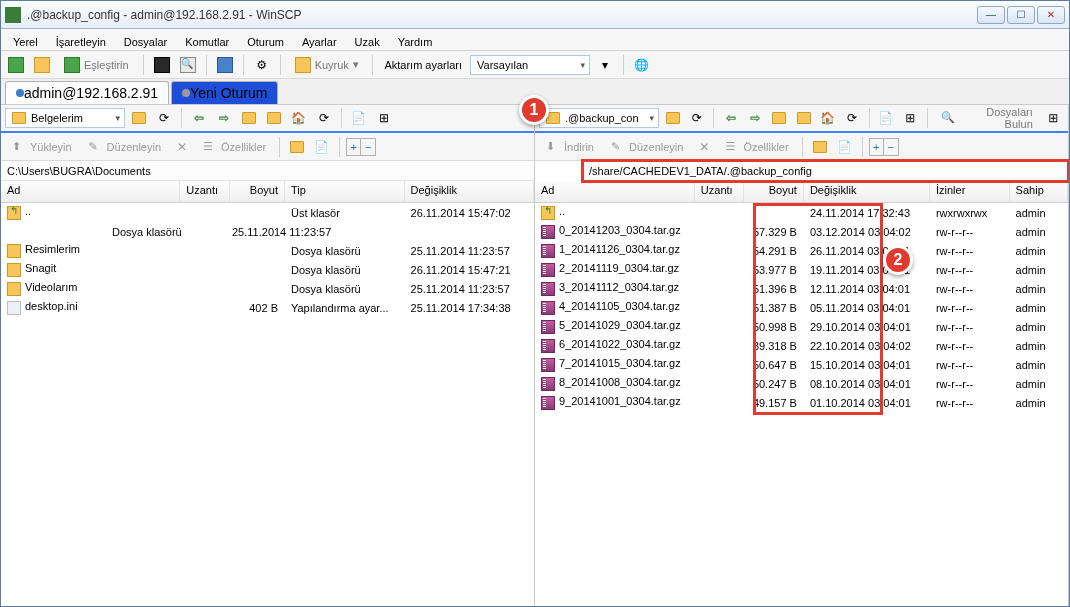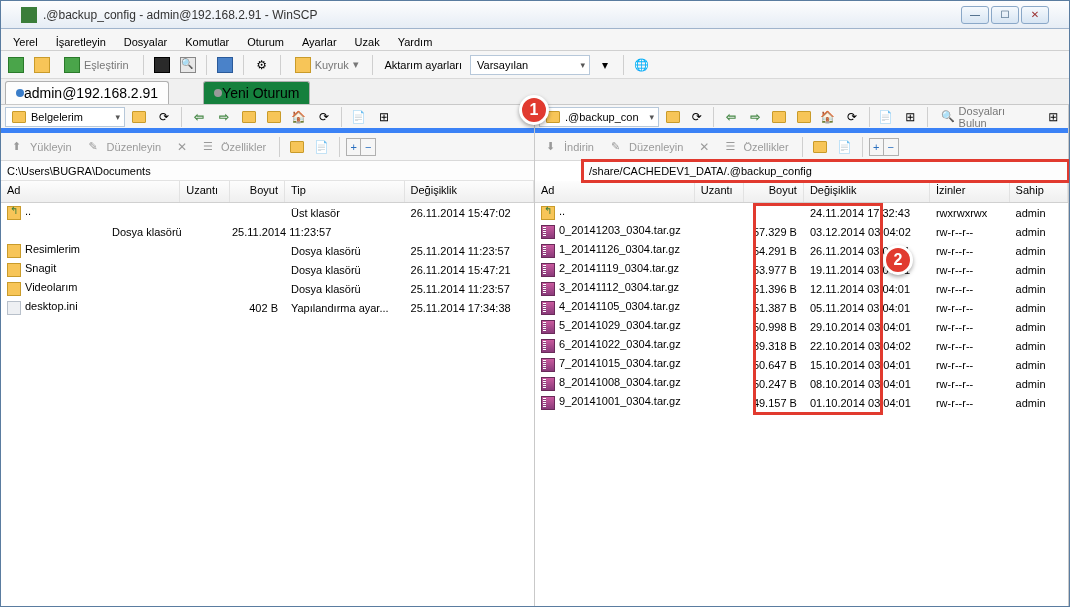--- a/index.html
+++ b/index.html
@@ -1,19 +1,19 @@
 <!DOCTYPE html>
 <html><head>
 <meta charset="utf-8">
 <style>
   * { box-sizing: border-box; margin: 0; padding: 0; }
   body { font-family: "Segoe UI", Tahoma, sans-serif; font-size: 11px; background: #fff; width: 1070px; height: 607px; overflow: hidden; border: 1px solid #5a7ca0; }
   
   
-  .titlebar { height: 28px; background: linear-gradient(#fdfdfe, #e6edf5); border-bottom: 1px solid #a0b4cc; display: flex; align-items: center; padding: 0 20px; }
+  .titlebar { height: 28px; background: linear-gradient(#fdfdfe, #e6edf5); border-bottom: 1px solid #a0b4cc; display: flex; align-items: center; padding: 0 4px; }
   .titlebar-icon { width: 16px; height: 16px; background: #3a7d3a; margin-right: 6px; display:inline-block; }
   .titlebar-text { flex: 1; font-size: 12px; color: #333; }
   .win-controls { display: flex; gap: 2px; }
   .win-btn { width: 28px; height: 18px; border: 1px solid #8aa8c8; background: linear-gradient(#f5f9fd,#d7e5f3); display:flex; align-items:center; justify-content:center; font-size:10px; color:#2a4d6e; border-radius:3px;}
   .win-btn.close { color:#9a2f2f; }
 
   
   .menubar { height: 22px; background: #f6f6f6; border-bottom: 1px solid #d0d0d0; display: flex; align-items: flex-end; padding: 0 4px; gap: 2px; }
   .menuitem { padding: 2px 8px; cursor: default; }
 
@@ -21,30 +21,30 @@
   .toolbar-row { height: 28px; background: #f6f6f6; border-bottom: 1px solid #d9d9d9; display:flex; align-items:center; padding:0 4px; gap:4px;}
   .tbtn { width:22px; height:22px; border:1px solid transparent; display:flex; align-items:center; justify-content:center; font-size:12px;}
   .sep { width:1px; height:20px; background:#cfcfcf; margin:0 3px;}
   .txtlbl { padding:0 4px;}
   .dropdown { border:1px solid #b7c8da; background:#fff; height:20px; padding:0 18px 0 6px; display:flex; align-items:center; position:relative; min-width:120px;}
   .dropdown::after{content:"▾"; position:absolute; right:4px; font-size:9px; color:#555;}
 
   
   .session-tabs { height:26px; background:#f0f0f0; border-bottom:1px solid #c9c9c9; display:flex; align-items:flex-end; padding:0 4px; gap:2px;}
   .session-tab { height:23px; padding:0 10px; border:1px solid #b0b0b0; border-bottom:none; background:#fdfdfd; display:flex; align-items:center; font-size:14px; border-radius:3px 3px 0 0;}
-  .session-tab.inactive{ background:#15803d;margin-left:32px;}
+  .session-tab.inactive{ background:#1d4ed8;}
   .dot{width:8px;height:8px;border-radius:50%;display:inline-block;}
   .dot.blue{background:#3a7dc9;} .dot.gray{background:#9a9a9a;}
 
   
   .panes { display:flex; height: calc(607px - 28px - 22px - 28px - 26px - 2px); }
   .pane { flex:1; display:flex; flex-direction:column; border-right:1px solid #c9c9c9; min-width:0;}
   .pane:last-child{border-right:none;}
 
-  .nav-row { height:28px; background:#f6f6f6; border-bottom:5px solid #3b82f6; display:flex; align-items:center; padding:0 4px; gap:3px;}
+  .nav-row { height:28px; background:#f6f6f6; border-bottom:2px solid #3b82f6; display:flex; align-items:center; padding:0 4px; gap:3px;text-align:right;}
   .nav-combo { border:1px solid #b7c8da; background:#fff; height:20px; padding:0 18px 0 6px; display:flex; align-items:center; gap:5px; min-width:120px; position:relative;}
   .nav-combo::after{content:"▾"; position:absolute; right:4px; font-size:9px; color:#555;}
   .folder-ico{width:14px;height:12px;background:#f7c558;border:1px solid #c99b2a;display:inline-block;border-radius:1px;}
 
   .action-row { height:28px; background:#f6f6f6; border-bottom:1px solid #d9d9d9; display:flex; align-items:center; padding:0 4px; gap:3px;}
   .action-btn { height:22px; padding:0 6px; display:flex; align-items:center; gap:4px; color:#777; border:1px solid transparent;}
   .action-btn .mini{width:14px;height:14px;display:inline-block;}
   .disabled{color:#9a9a9a;}
 
   .path-row { height:20px; background:#fdfdfd; border-bottom:1px solid #e3e3e3; padding:0 6px; display:flex; align-items:center; font-size:11px;}

